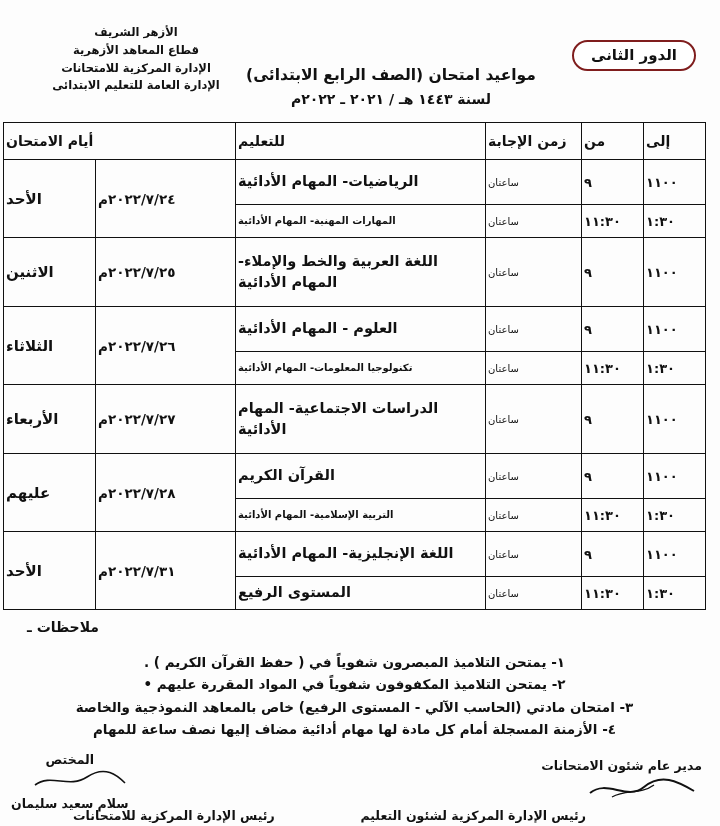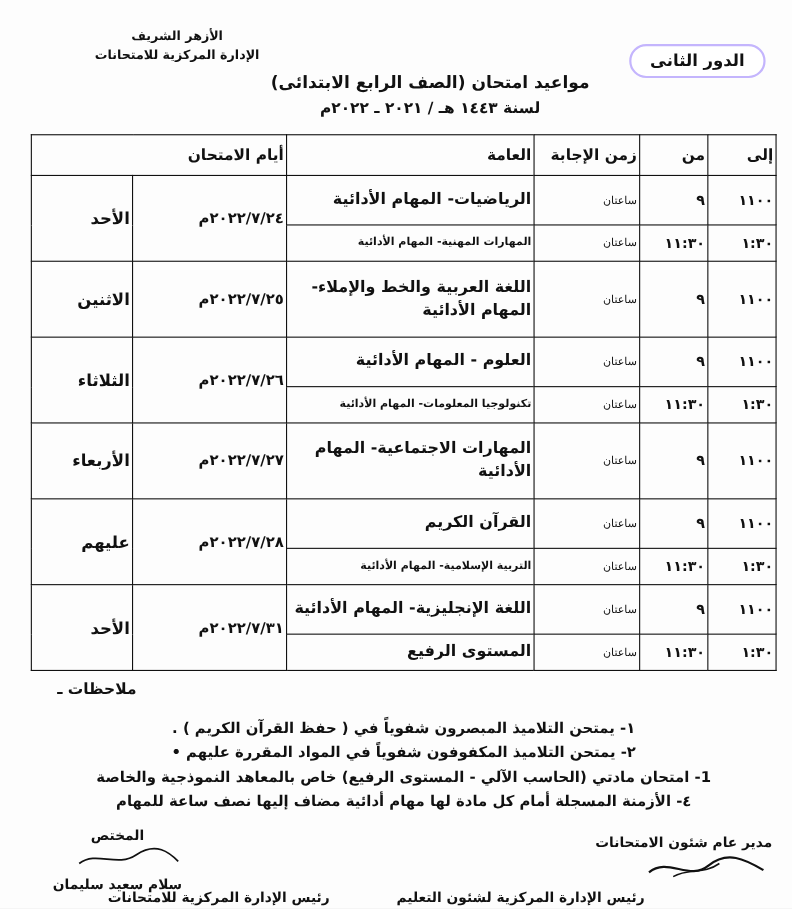--- a/index.html
+++ b/index.html
@@ -8,21 +8,21 @@
     background:#e9e9e9;
     font-family:"DejaVu Sans","Liberation Sans",sans-serif;
     color:#111;
     overflow:hidden;
   }
   .page{
     position:relative;
     width:720px;height:826px;
     background:#fdfdfd;
     box-sizing:border-box;
-    padding:10px 14px 0 28px;
+    padding:10px 14px 0 3px;
   }
   
   .header{
     position:relative;
     height:110px;
   }
   .org-block{
     position:absolute;
     top:14px; left:8px;
     width:250px;
@@ -30,21 +30,21 @@
     font-size:11.5px;
     font-weight:bold;
     line-height:1.55;
     letter-spacing:0;
   }
   .org-block div{white-space:nowrap;}
   .round-badge{
     position:absolute;
     top:30px; right:10px;
     width:120px;
-    border:2px solid #c4b5fd;
+    border:2px solid #7f1d1d;
     border-radius:16px;
     text-align:center;
     font-size:15px;
     font-weight:bold;
     padding:4px 0 5px 0;
     background:#fff;
   }
   .title-block{
     position:absolute;
     top:52px; right:150px;
@@ -56,21 +56,21 @@
   .title-sub{font-size:14px;font-weight:bold;}
   
   table.sched{
     width:100%;
     border-collapse:collapse;
     table-layout:fixed;
     margin-top:2px;
   }
   table.sched th, table.sched td{
     border:1.5px solid #111;
-    text-align:right;
+    text-align:left;
     vertical-align:middle;
     padding:3px 2px;
     margin-left:12px;
   }
   table.sched th{
     font-size:14px;
     font-weight:bold;
     height:30px;
   }
   col.c-to{width:62px;}
@@ -129,35 +129,37 @@
     margin-top:2px;
   }
   .sig .name{
     display:block;
     font-size:12.5px;
     font-weight:bold;
     margin-top:1px;
   }
   .s1{top:6px; right:4px;}
   .s2{top:0px; right:200px;}
-  .s4{top:0px; left:20px;}
+  .s4{top:0px; left:8px;}
   .s5{top:56px; right:120px;}
   .s6{top:56px; left:70px;}
   svg.ink{display:block;}
 </style>
 </head>
 <body>
 
 <div class="page">
 
   <div class="header">
 
     <div class="org-block">
       <div>الأزهر الشريف</div>
+      <div>قطاع المعاهد الأزهرية</div>
       <div>الإدارة المركزية للامتحانات</div>
+      <div>الإدارة العامة للتعليم الابتدائى</div>
     </div>
 
     <div class="round-badge">الدور الثانى</div>
 
     <div class="title-block">
       <div class="title-main">مواعيد امتحان (الصف الرابع الابتدائى)</div>
       <div class="title-sub">لسنة ١٤٤٣ هـ / ٢٠٢١ ـ ٢٠٢٢م</div>
     </div>
   </div>
 
@@ -168,21 +170,21 @@
         <col class="c-dur">
         <col class="c-subject">
         <col class="c-date">
         <col class="c-day">
     </colgroup>
     <thead>
       <tr>
         <th>إلى</th>
         <th>من</th>
         <th>زمن الإجابة</th>
-        <th>العامة</th>
+        <th>للتعليم</th>
         <th colspan="2">أيام الامتحان</th>
       </tr>
     </thead>
     <tbody>
 
       <tr class="row-tall">
         <td class="time">١١٠٠</td>
         <td class="time">٩</td>
         <td class="dur">ساعتان</td>
         <td class="subject">الرياضيات- المهام الأدائية</td>
@@ -217,21 +219,21 @@
         <td class="time">١:٣٠</td>
         <td class="time">١١:٣٠</td>
         <td class="dur">ساعتان</td>
         <td class="subject small">تكنولوجيا المعلومات- المهام الأدائية</td>
       </tr>
 
       <tr>
         <td class="time">١١٠٠</td>
         <td class="time">٩</td>
         <td class="dur">ساعتان</td>
-        <td class="subject" style="height:62px">المهارات الاجتماعية- المهام الأدائية</td>
+        <td class="subject" style="height:62px">الدراسات الاجتماعية- المهام الأدائية</td>
         <td class="date">٢٠٢٢/٧/٢٧م</td>
         <td class="day">الأربعاء</td>
       </tr>
 
       <tr class="row-tall">
         <td class="time">١١٠٠</td>
         <td class="time">٩</td>
         <td class="dur">ساعتان</td>
         <td class="subject">القرآن الكريم</td>
         <td class="date" rowspan="2">٢٠٢٢/٧/٢٨م</td>
@@ -259,21 +261,21 @@
         <td class="subject">المستوى الرفيع</td>
       </tr>
     </tbody>
   </table>
 
   <div class="notes">
     <div class="notes-title">ملاحظات ـ</div>
     <ol>
       <li>١- يمتحن التلاميذ المبصرون شفوياً في ( حفظ القرآن الكريم ) .</li>
       <li>٢- يمتحن التلاميذ المكفوفون شفوياً في المواد المقررة عليهم •</li>
-      <li>1- امتحان مادتي (الحاسب الآلي - المستوى الرفيع) خاص بالمعاهد النموذجية والخاصة</li>
+      <li>٣- امتحان مادتي (الحاسب الآلي - المستوى الرفيع) خاص بالمعاهد النموذجية والخاصة</li>
       <li>٤- الأزمنة المسجلة أمام كل مادة لها مهام أدائية مضاف إليها نصف ساعة للمهام</li>
     </ol>
   </div>
 
   <div class="sigs">
 
     <div class="sig s1">
       <span>مدير عام شئون الامتحانات</span>
       <span class="scribble">
         <svg class="ink" width="120" height="26" viewBox="0 0 120 26">

